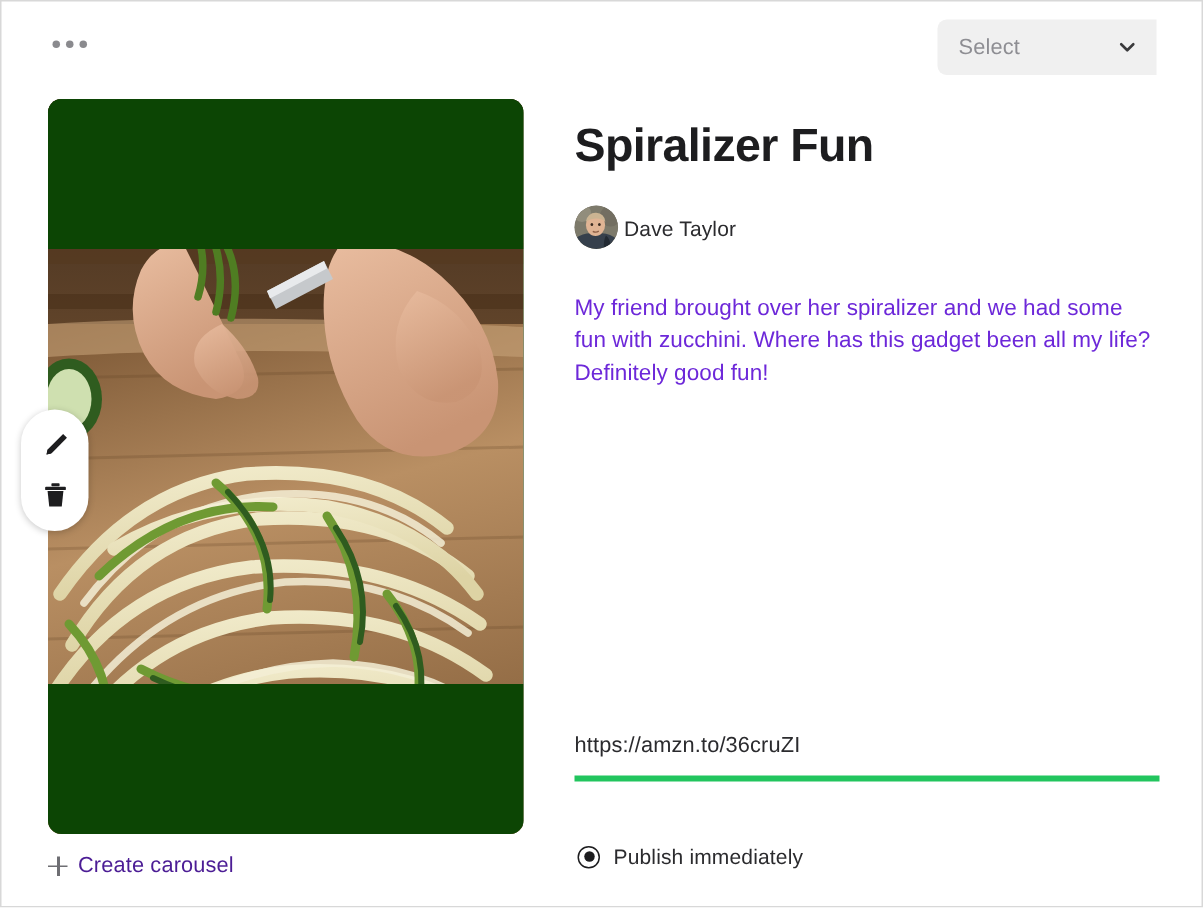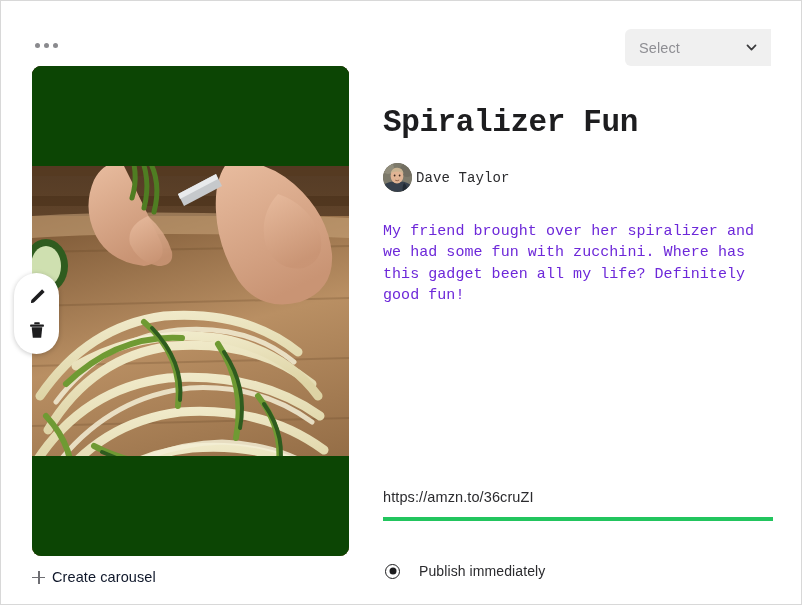--- a/index.html
+++ b/index.html
@@ -22,21 +22,21 @@
     box-sizing: border-box;
     border: 1px solid #d8d8d8;
     background: #ffffff;
     overflow: hidden;
   }
 
   
   .topbar {
     position: absolute;
     left: 0;
-    top: 16px;
+    top: 0;
     width: 100%;
     height: 60px;
   }
 
   .kebab-menu {
     position: absolute;
     left: 30px;
     top: 22px;
     display: flex;
     gap: 4px;
@@ -189,31 +189,30 @@
   .plus-icon:before,
   .plus-icon:after {
     content: "";
     position: absolute;
     background: #6e6e73;
   }
   .plus-icon:before { left: 0; top: 6px; width: 13px; height: 1.6px; }
   .plus-icon:after  { top: 0; left: 6px; height: 13px; width: 1.6px; }
   .create-carousel-label {
     font-size: 14.5px;
-    color: #0f172a;
+    color: #4c1d95;
     letter-spacing: 0.1px;
   }
 
   
   .detail-col {
     position: absolute;
     left: 382px;
-    top: 103px;
+    top: 77px;
     width: 390px;
-    font-family: Liberation Mono, monospace;
   }
 
   .post-title {
     margin: 0;
     font-size: 31px;
     font-weight: bold;
     color: #1d1d1f;
     letter-spacing: -0.4px;
     line-height: 1.2;
   }
@@ -272,21 +271,21 @@
     position: absolute;
     left: 384px;
     top: 562px;
     display: flex;
     align-items: center;
     gap: 22px;
   }
   .radio-option {
     display: flex;
     align-items: center;
-    gap: 19px;
+    gap: 9px;
     cursor: pointer;
   }
   .radio-dot {
     width: 15px;
     height: 15px;
     border-radius: 50%;
     box-sizing: border-box;
     border: 1.5px solid #9a9aa0;
     background: #ffffff;
     position: relative;

